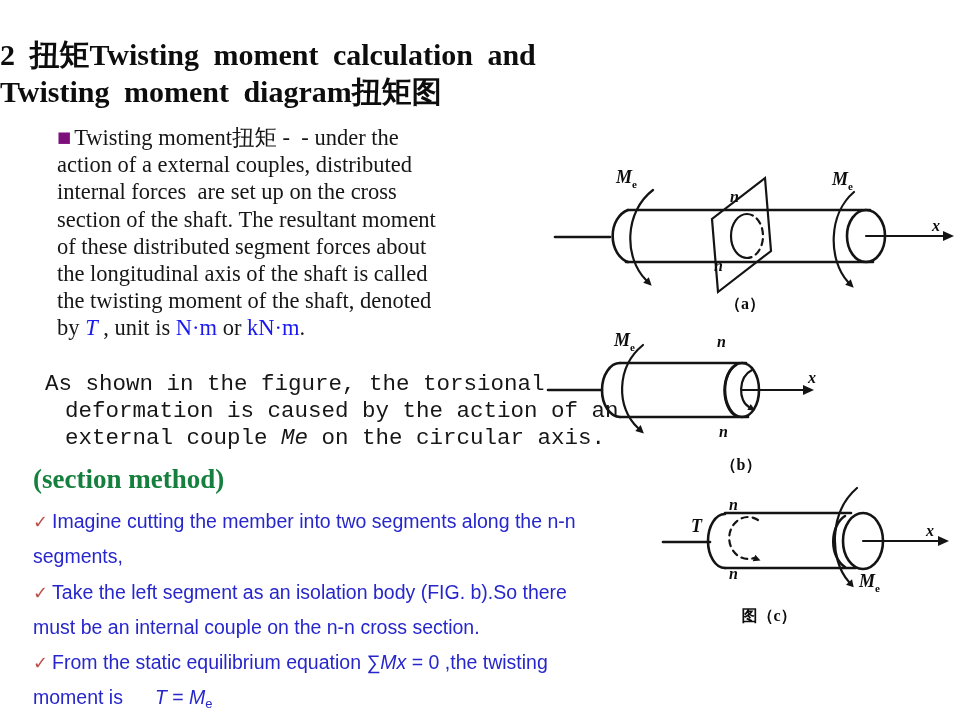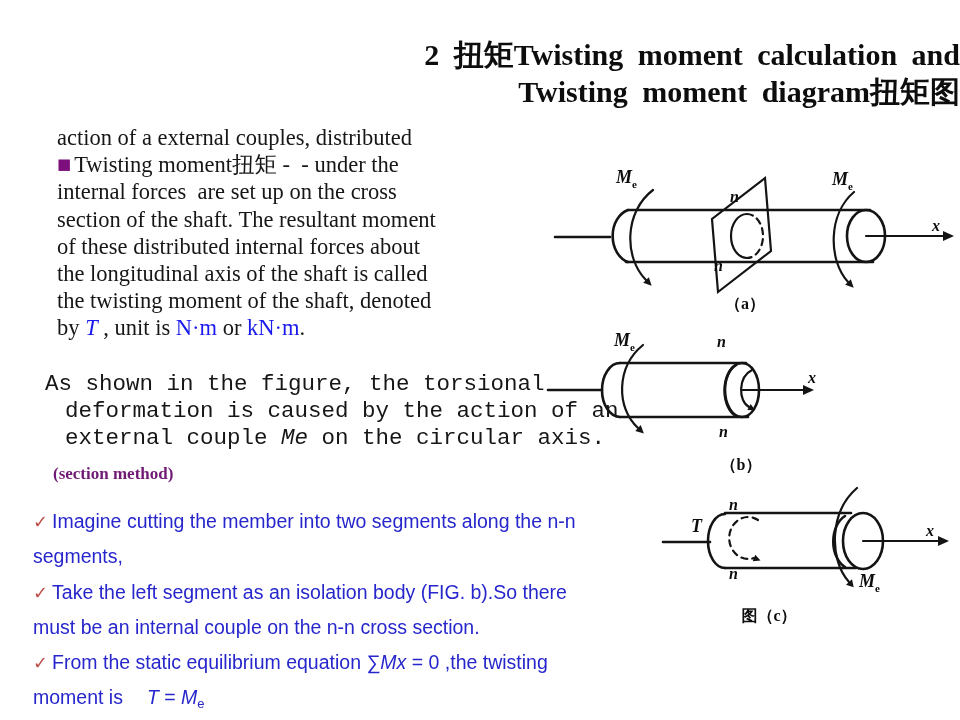--- a/index.html
+++ b/index.html
@@ -1,43 +1,43 @@
 <!DOCTYPE html>
 <html><head>
 <meta charset="utf-8">
 <style>
   html,body { margin:0; padding:0; }
   body {
     width:960px; height:720px; background:#ffffff; position:relative; overflow:hidden;
     font-family:"Liberation Serif", serif; color:#141414;
   }
   .title {
-    position:absolute; top:36px; left:0; width:100%; text-align:right;
+    position:absolute; top:36px; left:0; width:100%; text-align:left;
     font-weight:bold; font-size:30px; line-height:37px; color:#0d0d0d; word-spacing:7px;
   }
   .def {
     position:absolute; left:57px; top:124px; font-size:22.5px; line-height:27.2px; color:#161616;
   }
   .def .line { white-space:pre; }
   .bullet { color:#7d0f7d; font-size:15px; margin-right:3px; vertical-align:3px; font-family:"DejaVu Sans", sans-serif; }
   .blue-serif { color:#1a1aee; }
   .it { font-style:italic; }
   .note {
     position:absolute; left:45px; top:371px; font-size:22.5px; line-height:27.2px; color:#161616;font-family:Liberation Mono, monospace;
   }
   .note .line { white-space:pre; }
   .note .indent { margin-left:20px; }
-  .method { position:absolute; left:33px; top:464px; font-weight:bold; font-size:17px; color:#701a75;margin-left:20px; }
+  .method { position:absolute; left:33px; top:464px; font-weight:bold; font-size:27px; color:#15803d; }
   .steps {
     position:absolute; left:33px; top:504px; width:640px;
     font-family:"Liberation Sans", sans-serif; font-size:19.5px; line-height:35.3px; color:#2626cc;
   }
   .steps .line { white-space:pre; }
   .check { color:#bb4f4a; margin-right:4px; font-size:18px; font-family:"DejaVu Sans", sans-serif; }
-  .eq { margin-left:24px; }
+  .eq { margin-left:32px; }
   .eq .sub { font-size:13px; vertical-align:-4px; }
   .fig { position:absolute; }
   .fig .sk { stroke:#141414; stroke-width:2.6; fill:none; stroke-linecap:round; }
   .fig .thin { stroke-width:2.2; }
   .fig .dash { stroke-dasharray:6 5; }
   .fig .ah { fill:#141414; stroke:none; }
   .fl { font-family:"Liberation Serif", serif; font-weight:bold; font-style:italic; font-size:18px; fill:#0d0d0d; }
   .fs { font-size:11px; font-style:normal; }
   .fn { font-family:"Liberation Serif", serif; font-weight:bold; font-style:italic; font-size:16px; fill:#0d0d0d; }
   .fc { font-family:"Liberation Serif", serif; font-weight:bold; font-size:16px; fill:#0d0d0d; }
@@ -46,25 +46,25 @@
 <body>
 
 <div>
 
   <div class="title">
     <div>2 扭矩Twisting moment calculation and</div>
     <div>Twisting moment diagram扭矩图</div>
   </div>
 
   <div class="def">
+    <div class="line"><span class="bullet">■</span><span>Twisting moment扭矩 -  - under the</span></div>
     <div class="line">action of a external couples, distributed</div>
-    <div class="line"><span class="bullet">■</span><span>Twisting moment扭矩 -  - under the</span></div>
     <div class="line">internal forces  are set up on the cross</div>
     <div class="line">section of the shaft. The resultant moment</div>
-    <div class="line">of these distributed internal forces about</div>
+    <div class="line">of these distributed segment forces about</div>
     <div class="line">the longitudinal axis of the shaft is called</div>
     <div class="line">the twisting moment of the shaft, denoted</div>
     <div class="line"><span>by </span><span class="blue-serif it">T</span><span> , unit is </span><span class="blue-serif">N·m</span><span> or </span><span class="blue-serif">kN·m</span><span>.</span></div>
   </div>
 
   <div class="note">
     <div class="line">As shown in the figure, the torsional</div>
     <div class="line indent">deformation is caused by the action of an</div>
     <div class="line indent"><span>external couple </span><span class="it">Me</span><span> on the circular axis.</span></div>
   </div>

